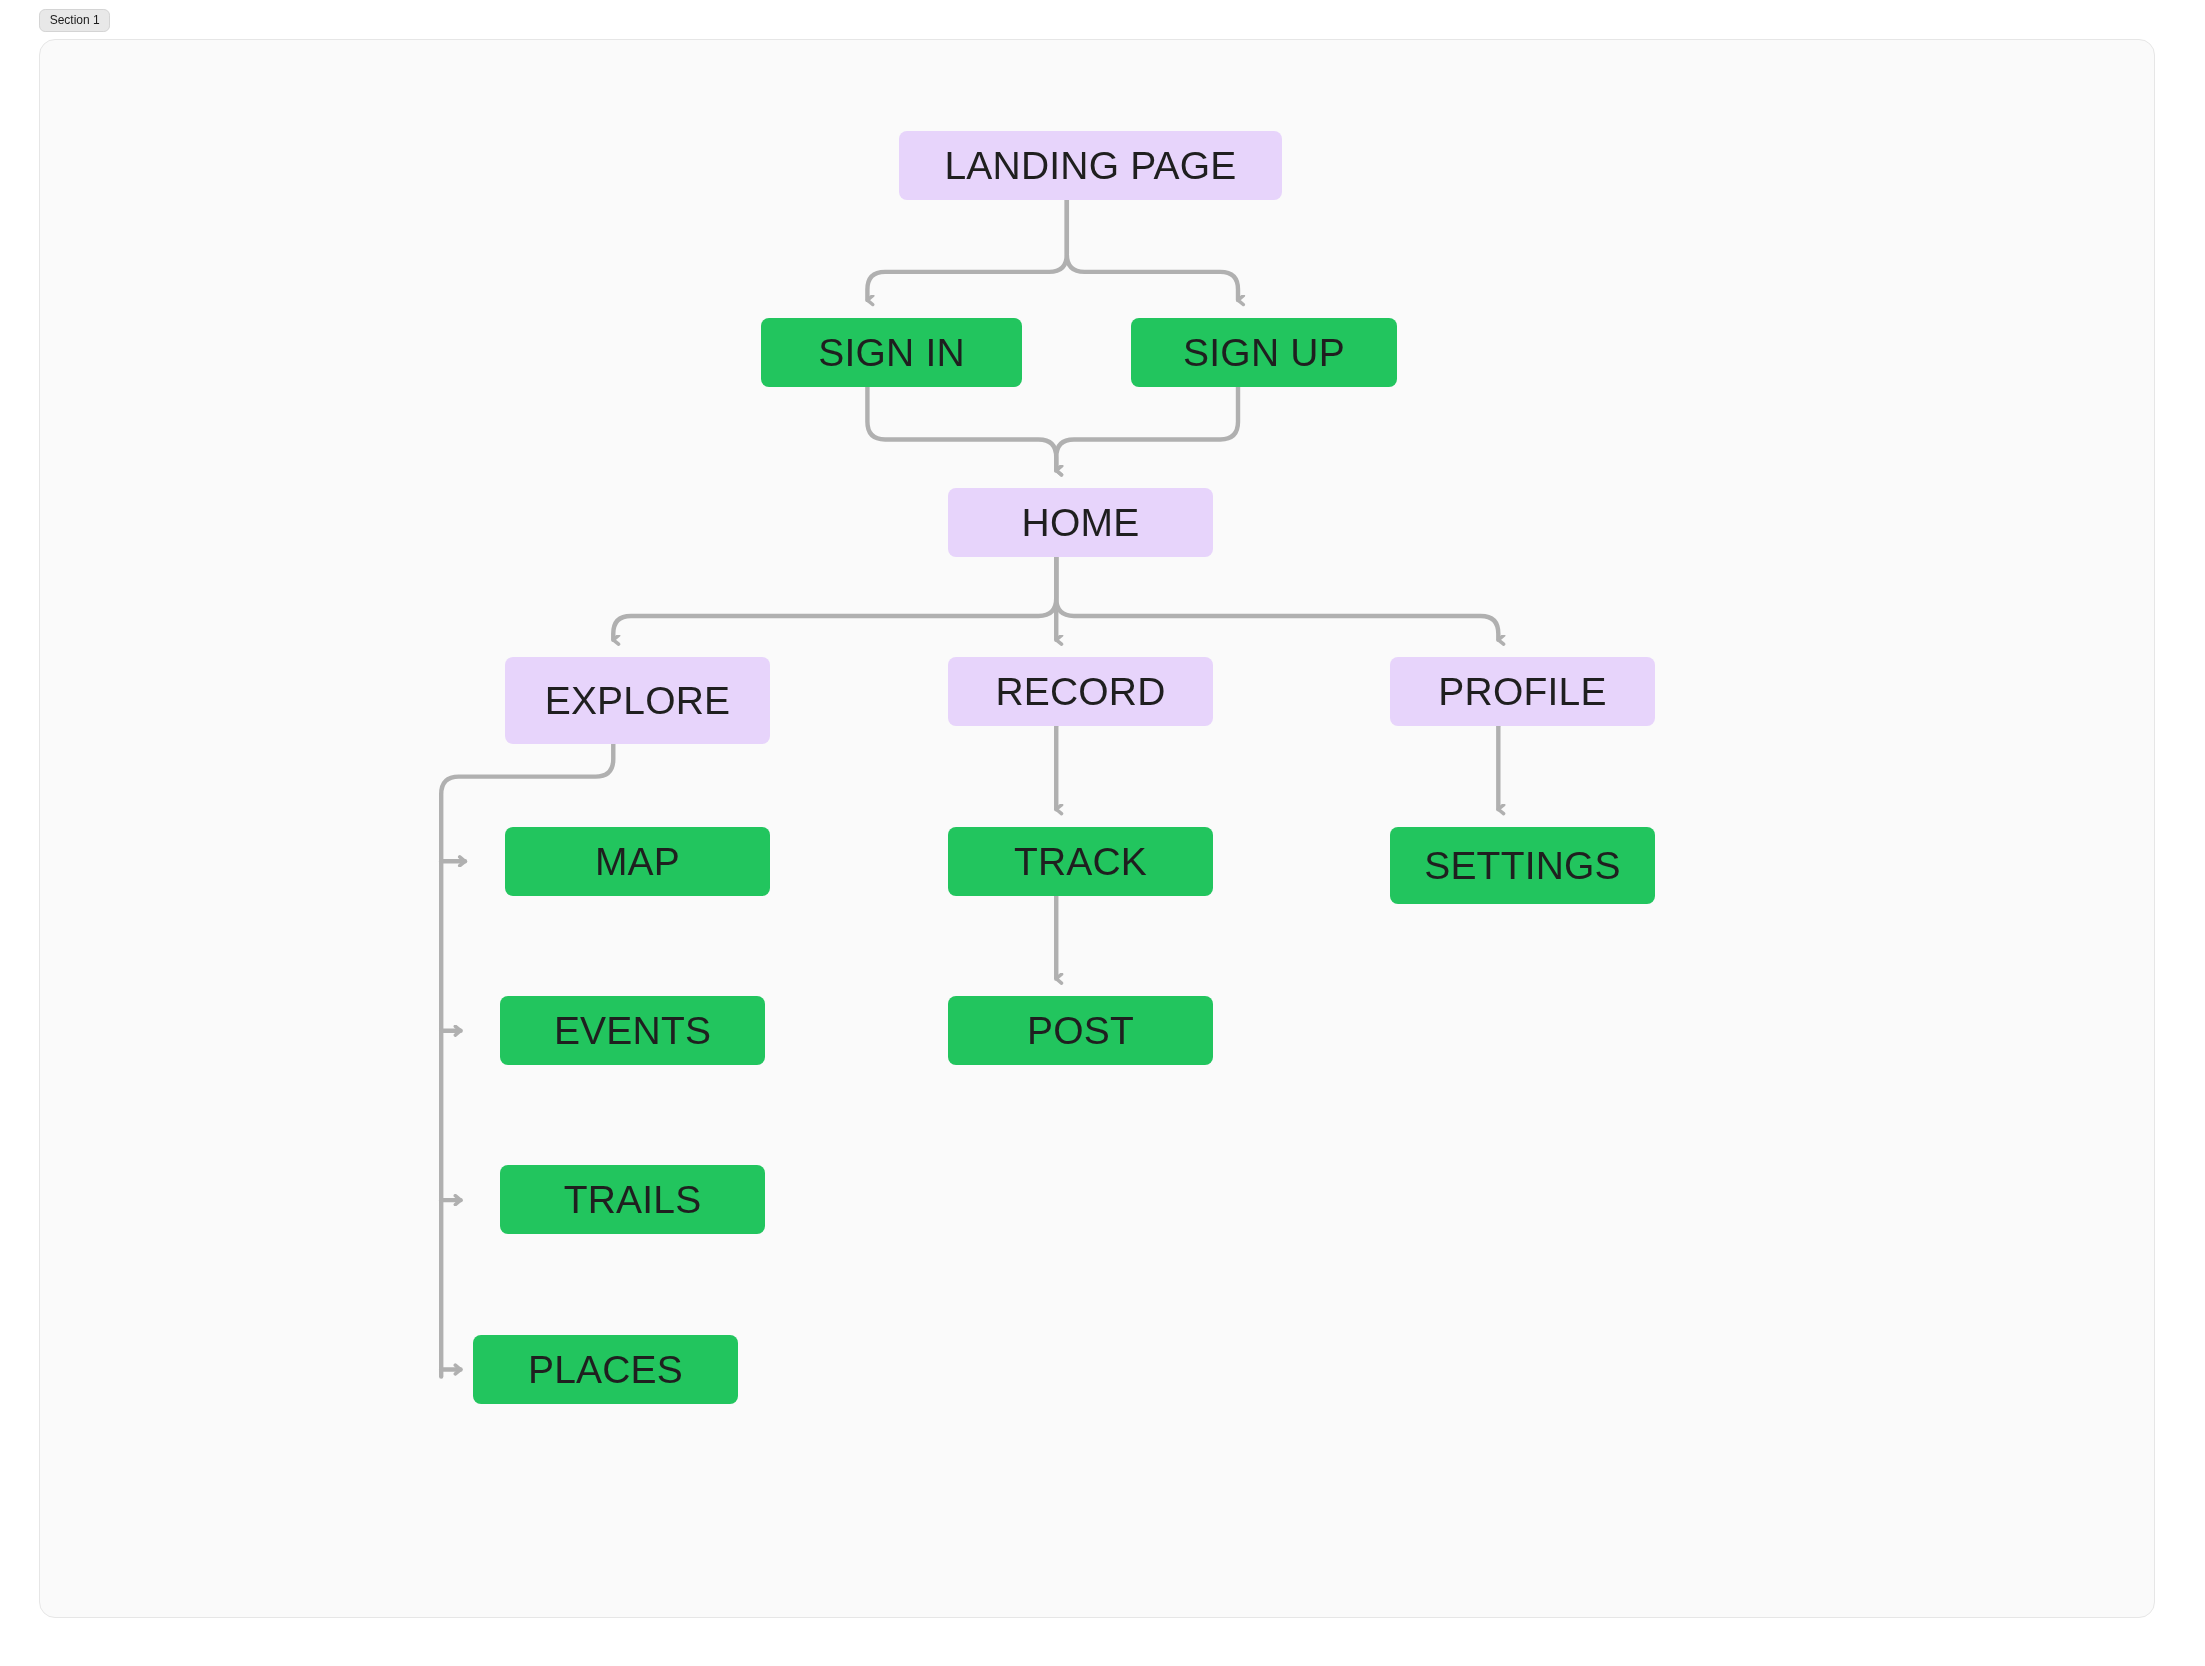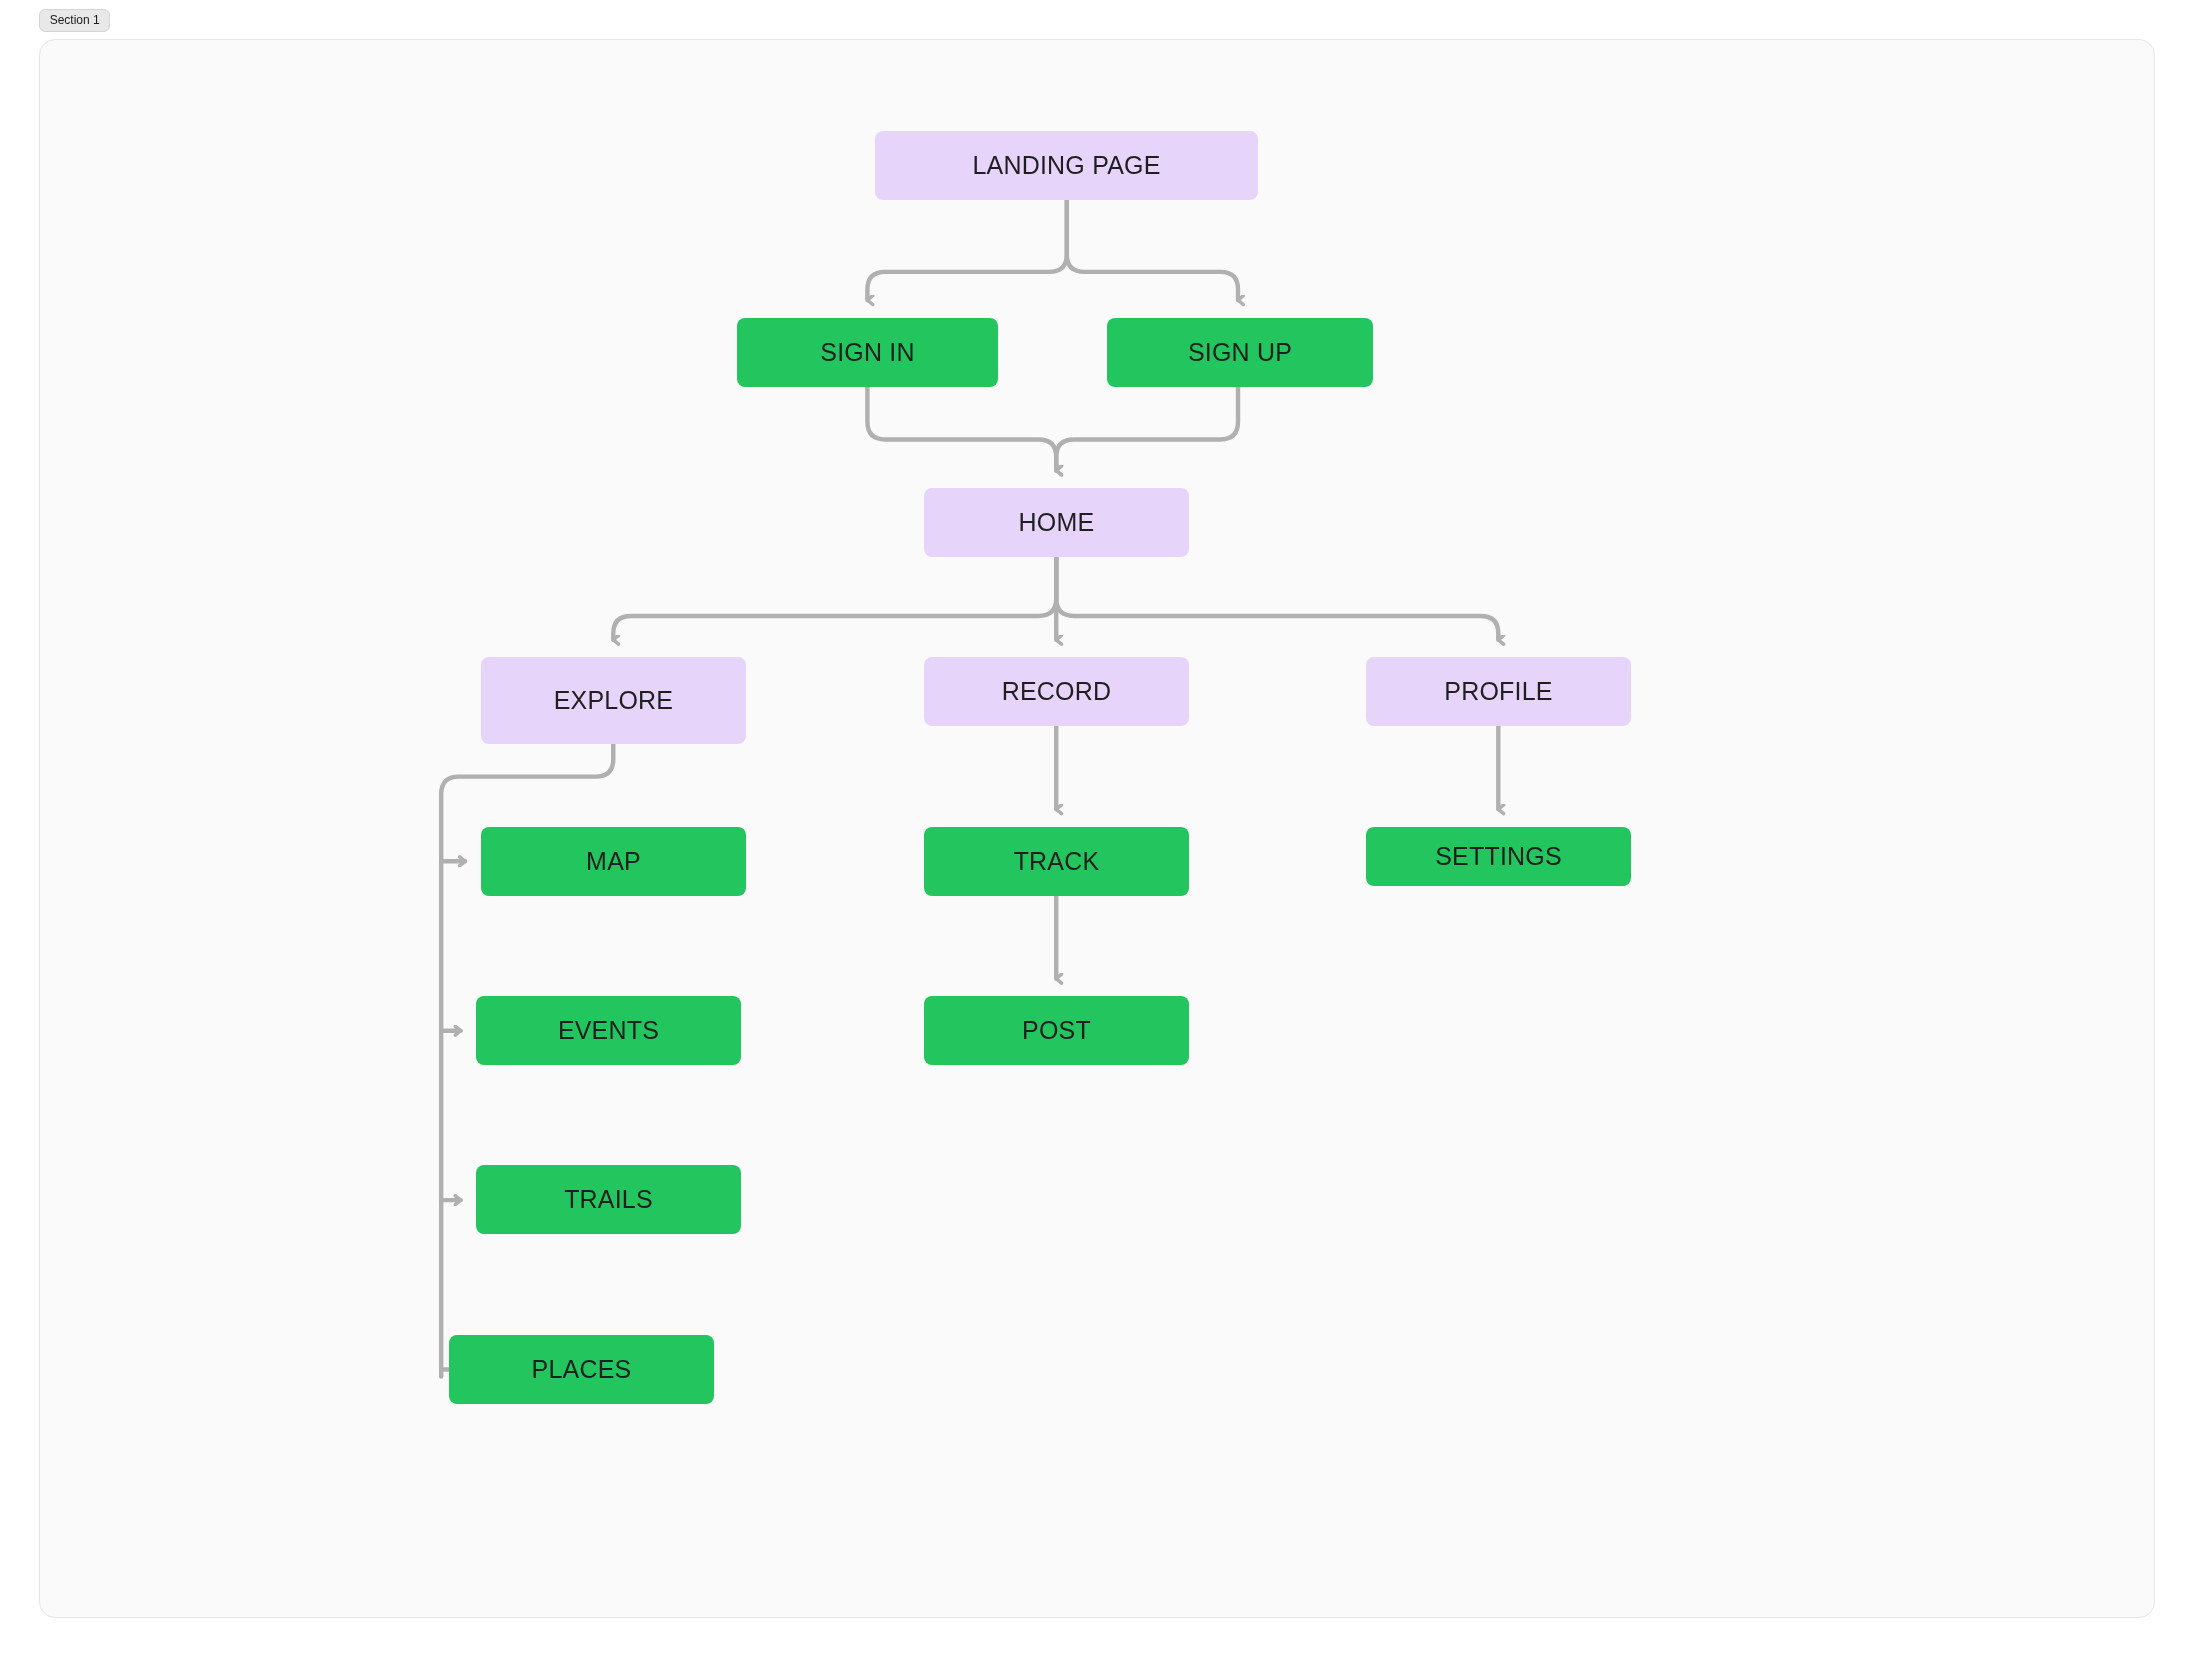--- a/index.html
+++ b/index.html
@@ -54,26 +54,27 @@
   }
   
   .node {
     position: absolute;
     box-sizing: border-box;
     border-radius: 8px;
     display: flex;
     align-items: center;
     justify-content: center;
     font-family: "Liberation Sans", sans-serif;
-    font-size: 25px;
+    font-size: 39px;
     line-height: 1;
     letter-spacing: 0.2px;
     color: #1f1f1f;
     white-space: nowrap;
     user-select: none;
+    margin-left: 24px;
   }
   .node.accent { background: #e7d4fb; }
   .node.neutral { background: #22c55e; }
 </style>
 </head>
 <body>
 
 <div id="page">
 
   <div id="section-label">Section 1</div>
@@ -130,16 +131,16 @@
   <div class="node accent" style="left:924px; top:488px;  width:265px; height:69px;">HOME</div>
   <div class="node accent" style="left:481px;  top:657px;  width:265px; height:87px;">EXPLORE</div>
   <div class="node accent" style="left:924px; top:657px;  width:265px; height:69px;">RECORD</div>
   <div class="node accent" style="left:1366px; top:657px;  width:265px; height:69px;">PROFILE</div>
   <div class="node neutral" style="left:481px;  top:827px;  width:265px; height:69px;">MAP</div>
   <div class="node neutral" style="left:476px;  top:996px; width:265px; height:69px;">EVENTS</div>
   <div class="node neutral" style="left:476px;  top:1165px; width:265px; height:69px;">TRAILS</div>
   <div class="node neutral" style="left:449px;  top:1335px; width:265px; height:69px;">PLACES</div>
   <div class="node neutral" style="left:924px; top:827px;  width:265px; height:69px;">TRACK</div>
   <div class="node neutral" style="left:924px; top:996px; width:265px; height:69px;">POST</div>
-  <div class="node neutral" style="left:1366px; top:827px;  width:265px; height:59px;">SETTINGS</div>
+  <div class="node neutral" style="left:1366px; top:827px;  width:265px; height:77px;">SETTINGS</div>
 
 </div>
 
 
 </body></html>

